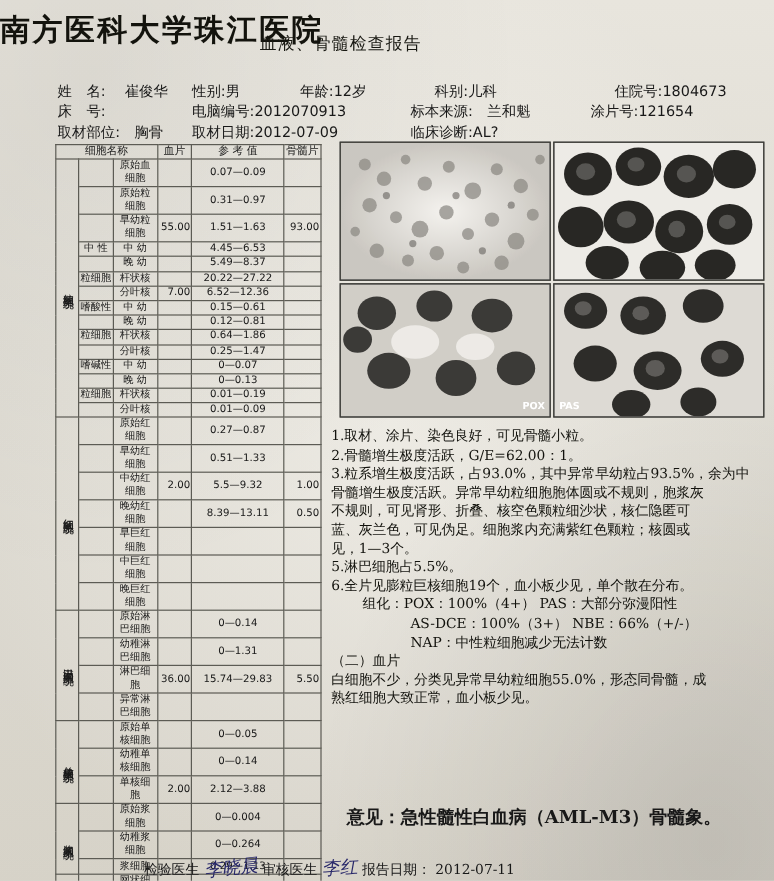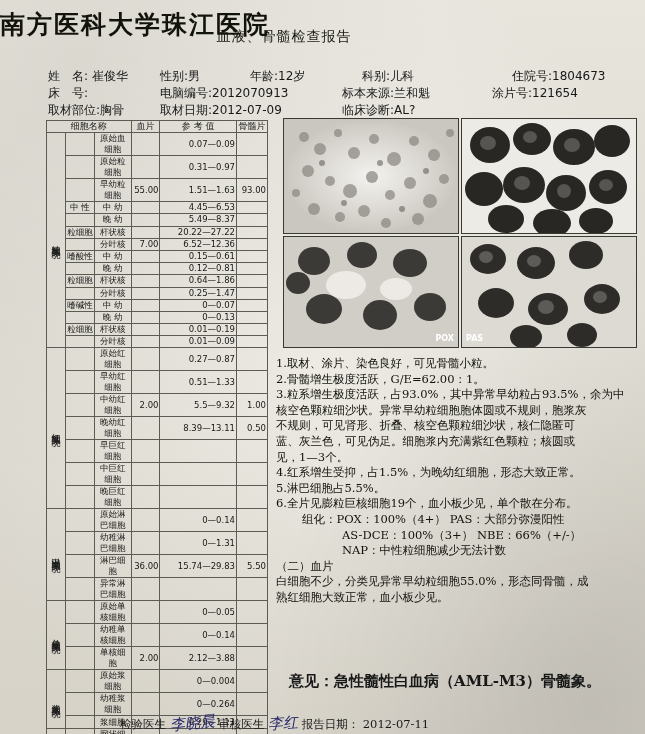--- a/index.html
+++ b/index.html
@@ -30,38 +30,38 @@
   }
   .subtitle{
     position:absolute;top:28px;left:0;width:568px;text-align:center;
     font-family:"DejaVu Serif","Liberation Serif",serif;
     font-size:14px;letter-spacing:1px;color:#1a1a14;
   }
   
   .hdr{position:absolute;left:48px;top:68px;width:560px;font-size:12px;line-height:17px;}
   .hrow{display:flex;}
   .hcell{white-space:nowrap;}
-  .hval{font-family:"DejaVu Serif","Liberation Serif",serif;}
+  .hval{font-family:"DejaVu Serif","Liberation Serif",serif;margin-left:12px;}
   .w1{width:112px;}
   .w2{width:90px;}
   .w3{width:112px;}
   .w4{width:150px;}
 
   
   .tblwrap{position:absolute;left:46px;top:120px;width:222px;}
   table.cells{border-collapse:collapse;width:222px;font-size:8.5px;}
   table.cells td,table.cells th{
     border:1px solid #5d5c55;padding:0 1px;height:11.2px;line-height:11px;
     font-family:"DejaVu Sans","Liberation Sans",sans-serif;
   }
   .grp{width:16px;text-align:center;font-size:9px;letter-spacing:0;}
   .sub{width:26px;text-align:center;}
   .nm{width:34px;text-align:center;}
   .bp{width:26px;text-align:right;padding-right:2px;margin-left:16px;}
-  .ref{width:74px;text-align:right;}
+  .ref{width:74px;text-align:center;}
   .gm{width:28px;text-align:right;padding-right:2px;}
   th.hd{text-align:center;font-weight:normal;font-size:9px;height:13px;}
   .vt{writing-mode:vertical-rl;text-orientation:upright;letter-spacing:1px;line-height:14px;}
 
   
   .imgbox{position:absolute;border:1px solid #3b3b35;overflow:hidden;background:#777;}
   .mic{width:100%;height:100%;display:block;}
   .imglabel{position:absolute;color:#fff;font-size:8px;font-weight:bold;text-align:center;}
 
   
@@ -499,25 +499,24 @@
       </g>
     </svg>
     <span class="imglabel" style="left:4px;bottom:4px;">PAS</span>
   </div>
 
   <div class="narr">
     <div id="lines1">
         <p>1.取材、涂片、染色良好，可见骨髓小粒。</p>
         <p>2.骨髓增生极度活跃，G/E=62.00：1。</p>
         <p>3.粒系增生极度活跃，占93.0%，其中异常早幼粒占93.5%，余为中</p>
-        <p>核空色颗粒细沙状。异常早幼粒细胞胞体圆或不规则，胞浆灰</p>
+        <p>骨髓增生极度活跃。异常早幼粒细胞胞体圆或不规则，胞浆灰</p>
         <p>不规则，可见肾形、折叠、核空色颗粒细沙状，核仁隐匿可</p>
         <p>蓝、灰兰色，可见伪足。细胞浆内充满紫红色颗粒；核圆或</p>
         <p>见，1—3个。</p>
-        <p>4.红系增生受抑，占1.5%，为晚幼红细胞，形态大致正常。</p>
         <p>5.淋巴细胞占5.5%。</p>
         <p>6.全片见膨粒巨核细胞19个，血小板少见，单个散在分布。</p>
       </div>
     <p class="indent">组化：POX：100%（4+）  PAS：大部分弥漫阳性</p>
     <p class="indent" style="padding-left:66px">AS-DCE：100%（3+）  NBE：66%（+/-）</p>
     <p class="indent" style="padding-left:66px">NAP：中性粒细胞减少无法计数</p>
     <p>（二）血片</p>
     <div id="lines2">
         <p>白细胞不少，分类见异常早幼粒细胞55.0%，形态同骨髓，成</p>
         <p>熟红细胞大致正常，血小板少见。</p>

